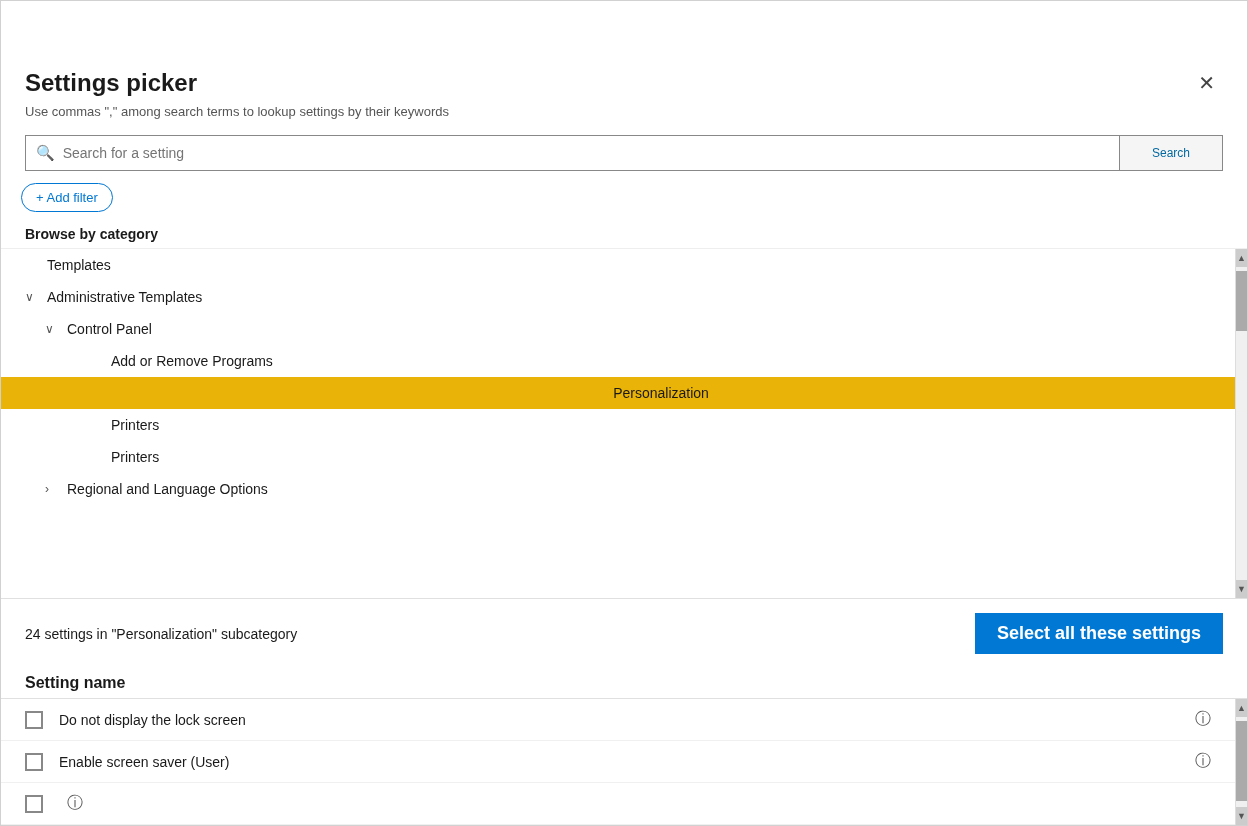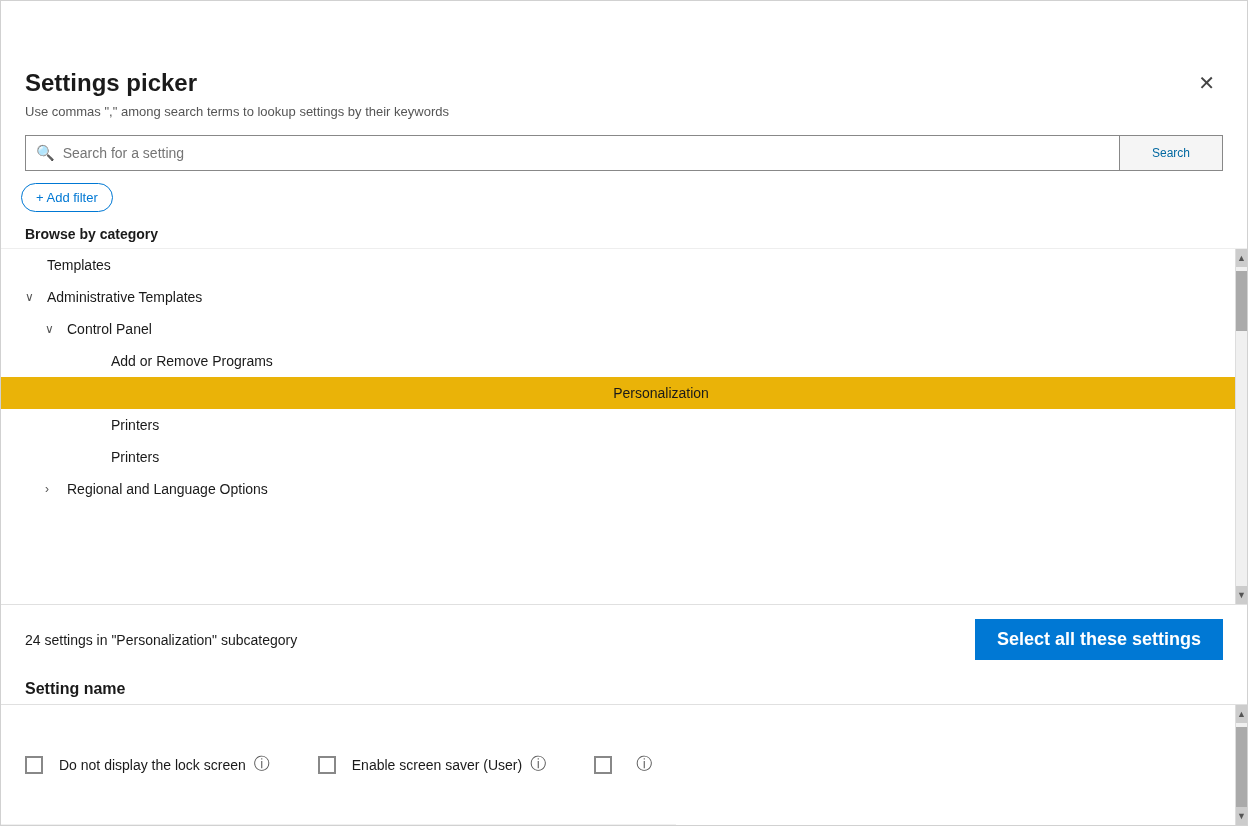--- a/index.html
+++ b/index.html
@@ -214,21 +214,21 @@
       font-weight: 600;
       color: #1a1a1a;
       border-bottom: 1px solid #e0e0e0;
       background: #fff;
     }
     .settings-list {
       list-style: none;
       overflow-y: auto;
       flex: 1;
       display: flex;
-      flex-direction: row;
+      flex-direction: column;
       position: relative;
     }
     .settings-row {
       display: flex;
       align-items: center;
       padding: 10px 24px;
       border-bottom: 1px solid #f0f0f0;
       background: #fff;
       cursor: pointer;
     }

